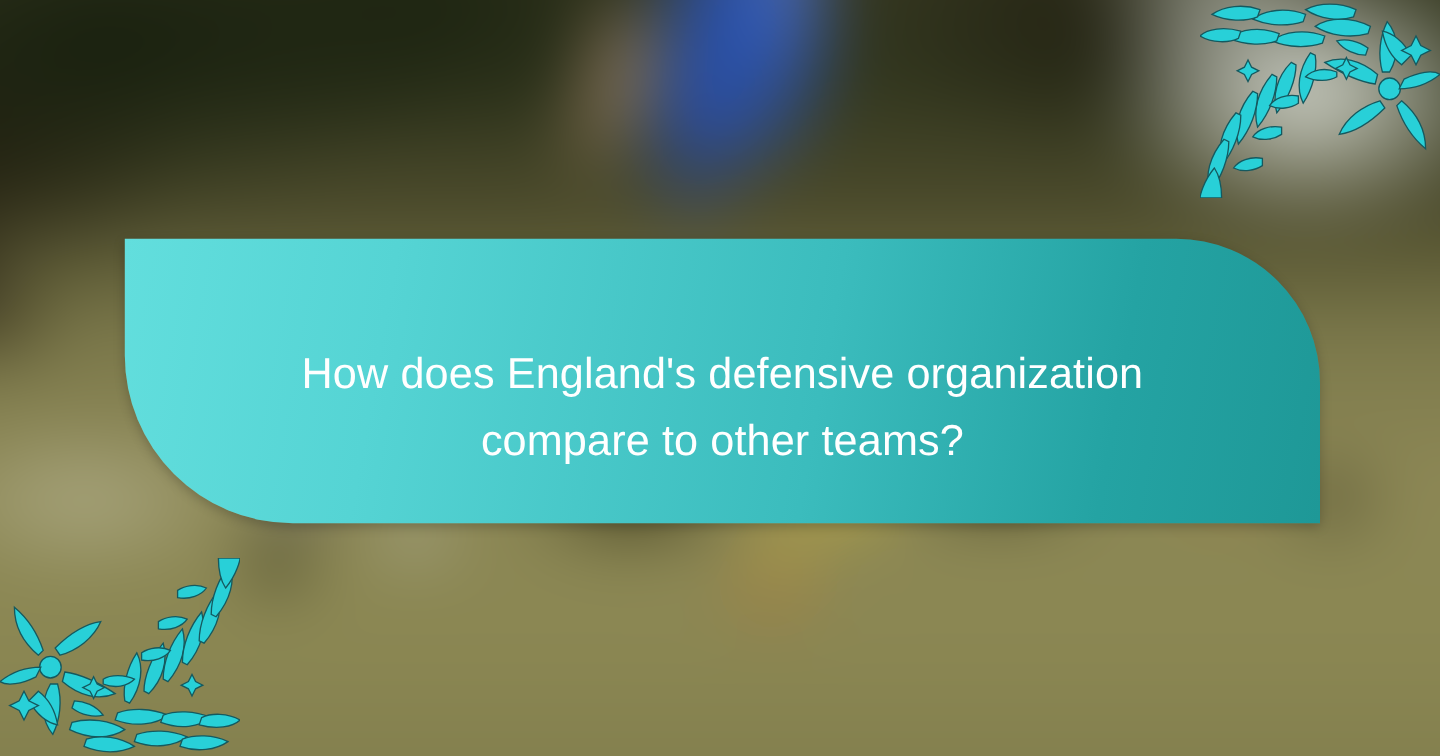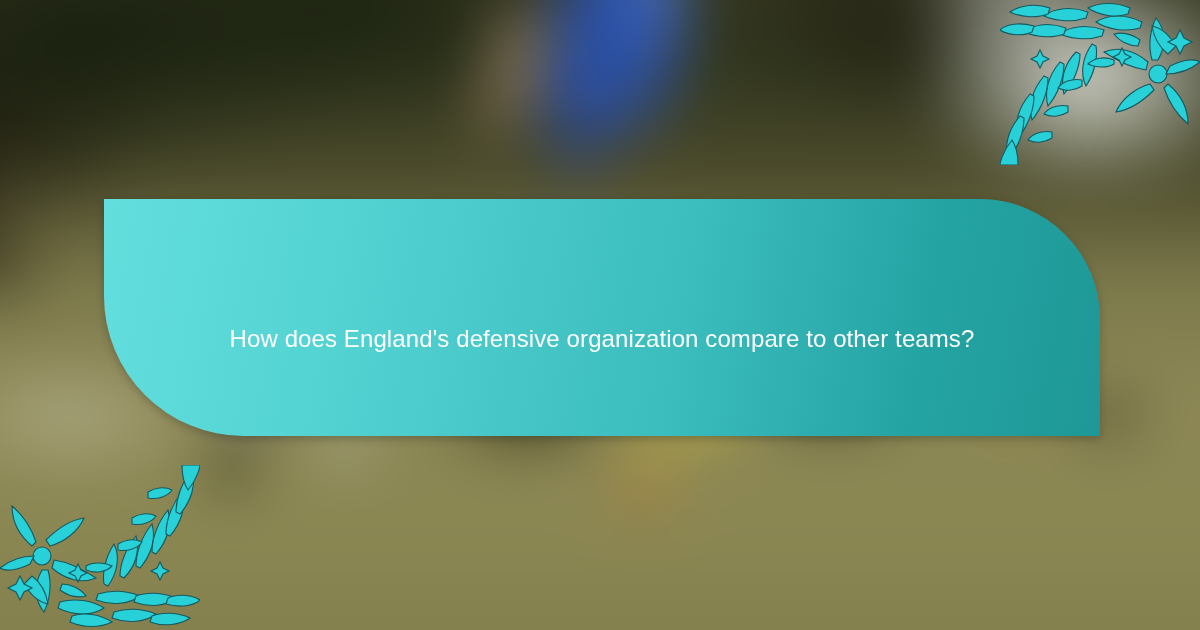--- a/index.html
+++ b/index.html
@@ -102,21 +102,21 @@
     background: linear-gradient(100deg, #62dedd 0%, #55d4d4 22%, #3bbcbd 58%, #24a3a3 82%, #1e9897 100%);
     box-shadow: 0 3px 10px rgba(0,0,0,0.22);
     display: flex;
     align-items: center;
     justify-content: center;
   }
   #banner-text {
     width: 800px;
     text-align: center;
     color: #ffffff;
-    font-size: 24px;
+    font-size: 36px;
     font-weight: 400;
     line-height: 1.55;
     letter-spacing: 0.1px;
     padding: 0 24px;
     box-sizing: border-box;
     margin-top: 43px;
   }
 </style>
 </head>
 <body>

